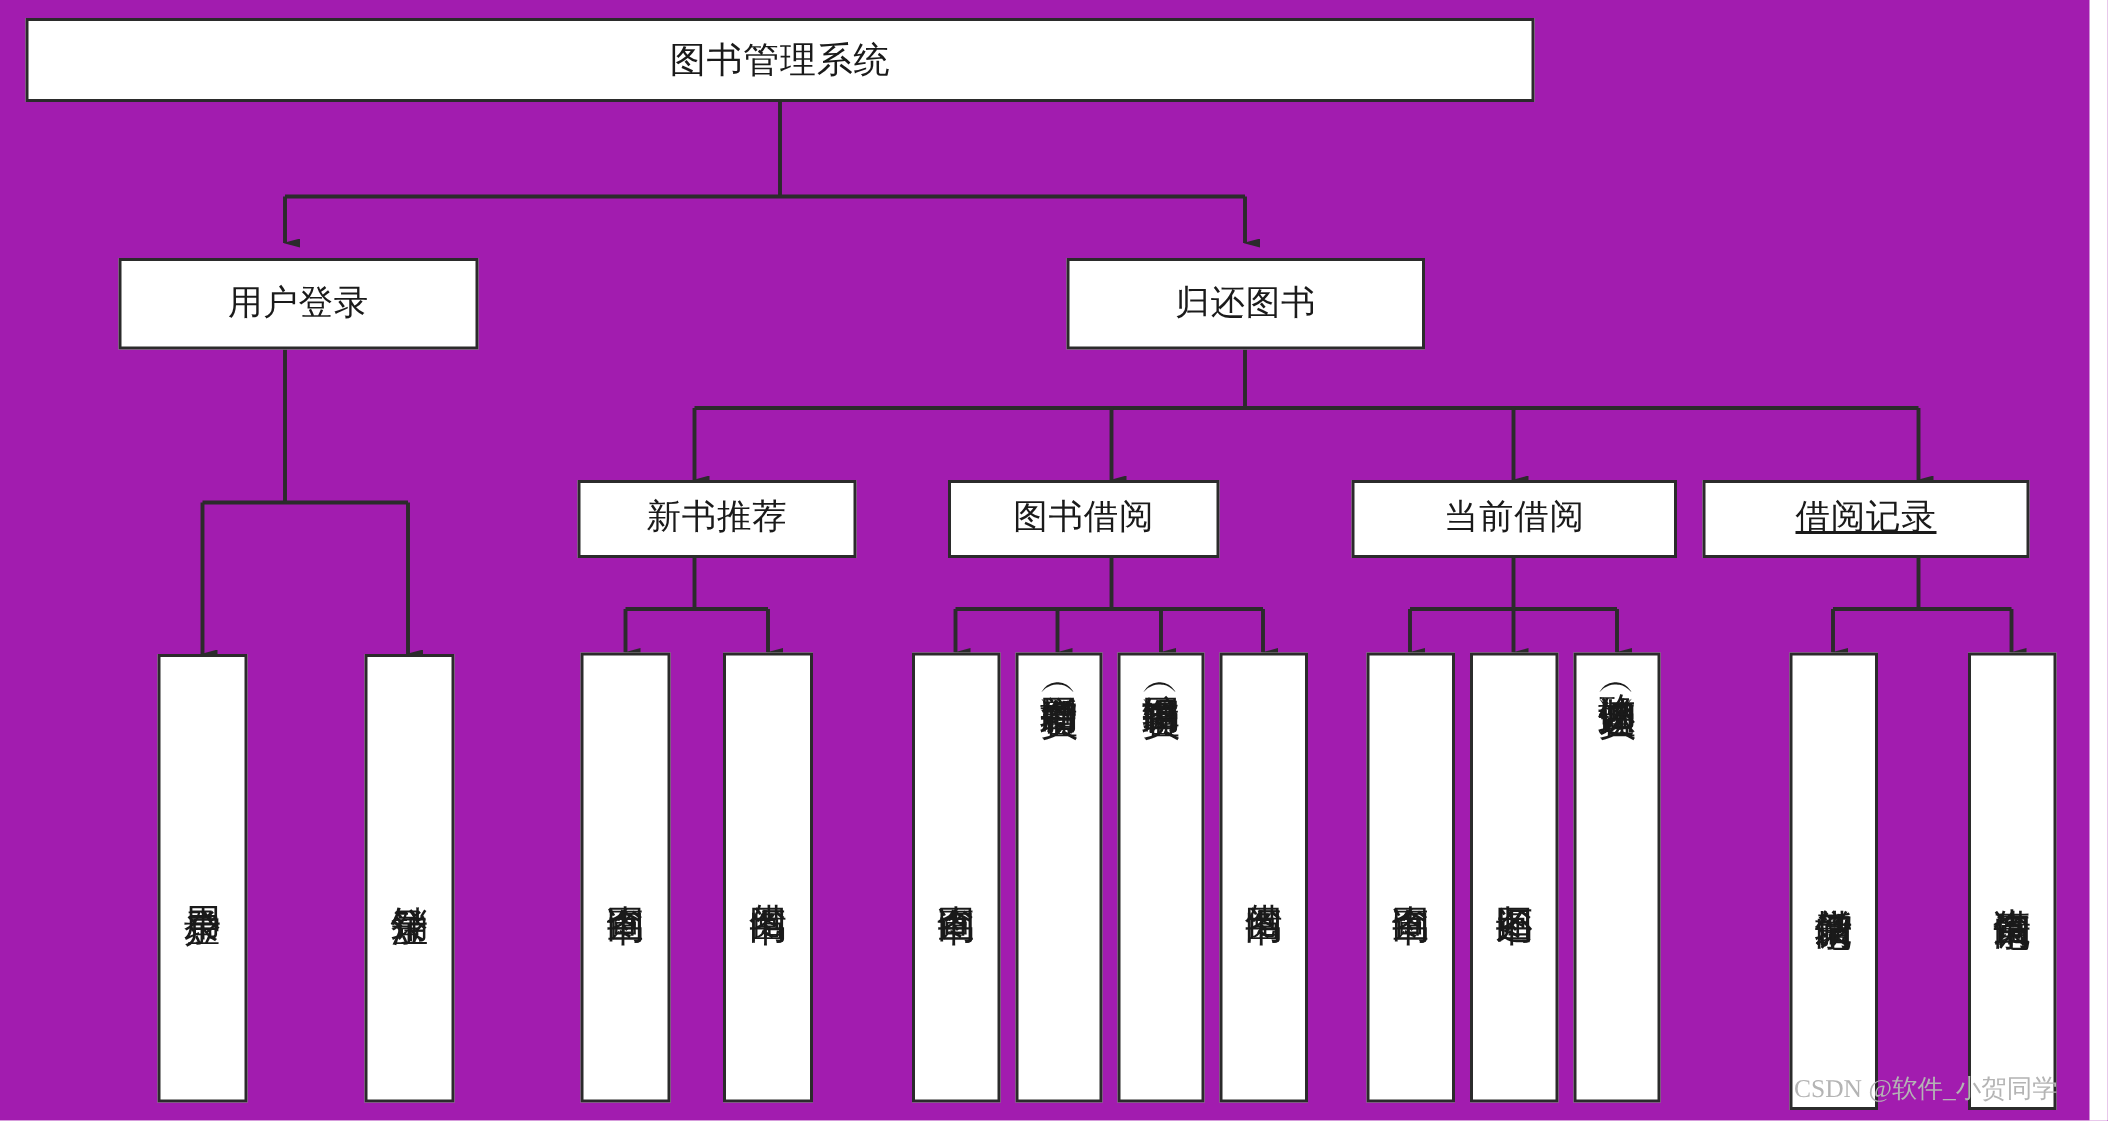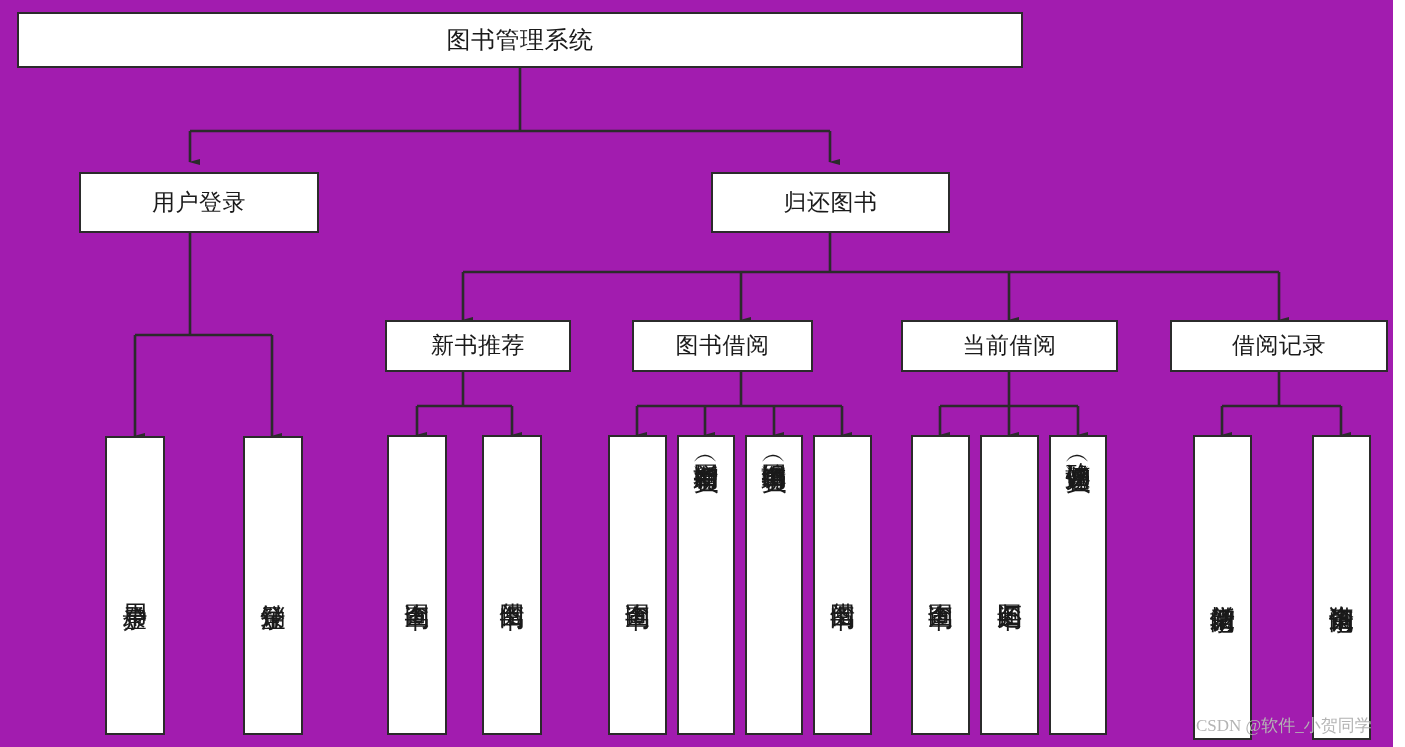--- a/index.html
+++ b/index.html
@@ -144,21 +144,21 @@
   </div>
 
   <div class="node horiz" style="left:632px; top:320px; width:181px; height:52px;">
     <span class="label">图书借阅</span>
   </div>
 
   <div class="node horiz" style="left:901px; top:320px; width:217px; height:52px;">
     <span class="label">当前借阅</span>
   </div>
 
-  <div class="node horiz" style="left:1170px; top:320px; width:218px; height:52px;">
+  <div class="node horiz" style="left:1135px; top:320px; width:218px; height:52px;text-decoration:underline;">
     <span class="label">借阅记录</span>
   </div>
 
   <div class="node vert mid" style="left:105px; top:436px; width:60px; height:299px;">
     <span class="label">用户登录</span>
   </div>
 
   <div class="node vert mid" style="left:243px; top:436px; width:60px; height:299px;">
     <span class="label">注销登录</span>
   </div>

